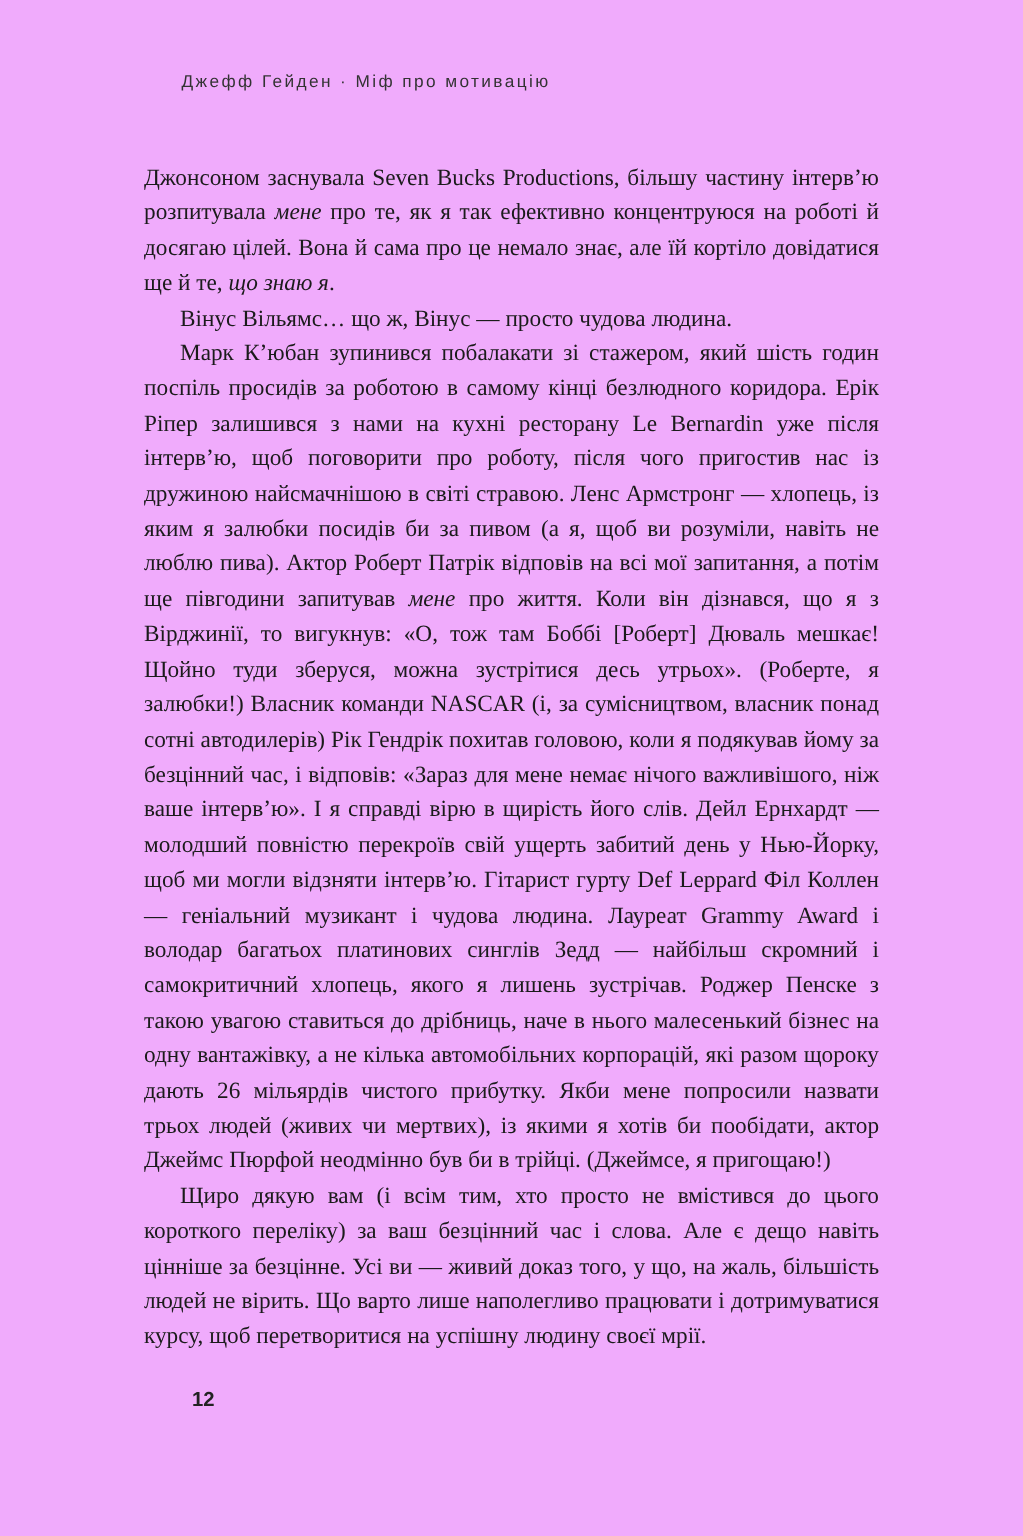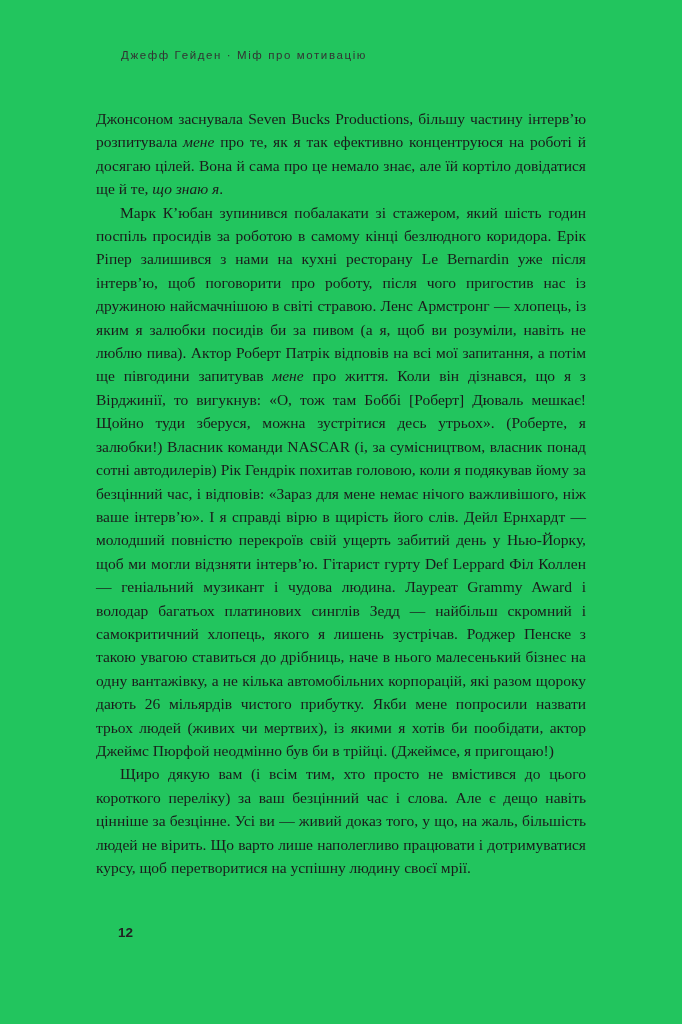--- a/index.html
+++ b/index.html
@@ -5,21 +5,21 @@
   html, body {
     margin: 0;
     padding: 0;
     background: #ffffff;
   }
   .page {
     position: relative;
     width: 682px;
     height: 1024px;
     margin: 0 auto;
-    background: #22c55e;
+    background: #f0abfc;
     overflow: hidden;
   }
   .running-header {
     position: absolute;
     top: 49px;
     left: 121px;
     font-family: "Liberation Sans", sans-serif;
     font-size: 11.5px;
     letter-spacing: 1.6px;
     color: #333333;
@@ -42,39 +42,40 @@
     padding: 0;
   }
   .para.indent {
     text-indent: 24px;
   }
   .em {
     font-style: italic;
   }
   .folio {
     position: absolute;
-    left: 118px;
+    left: 128px;
     top: 925px;
     font-family: "Liberation Sans", sans-serif;
     font-weight: 700;
     font-size: 13.5px;
     color: #222222;
   }
 </style>
 </head>
 <body>
 
 <div class="page">
 
   <div class="running-header">
     <span>Джефф Гейден  ·  Міф про мотивацію</span>
   </div>
 
   <div class="body-text" id="body-text" style="color: rgb(27, 27, 27);">
       <p class="para"><span class="">Джонсоном заснувала Seven Bucks Productions, більшу частину інтерв’ю розпитувала </span><span class="em">мене</span><span class=""> про те, як я так ефективно концентруюся на роботі й досягаю цілей. Вона й сама про це немало знає, але їй кортіло довідатися ще й те, </span><span class="em">що знаю я</span><span class="">.</span></p>
+      <p class="para indent"><span class="">Вінус Вільямс… що ж, Вінус — просто чудова людина.</span></p>
       <p class="para indent"><span class="">Марк К’юбан зупинився побалакати зі стажером, який шість годин поспіль просидів за роботою в самому кінці безлюдного коридора. Ерік Ріпер залишився з нами на кухні ресторану Le Bernardin уже після інтерв’ю, щоб поговорити про роботу, після чого пригостив нас із дружиною найсмачнішою в світі стравою. Ленс Армстронг — хлопець, із яким я залюбки посидів би за пивом (а я, щоб ви розуміли, навіть не люблю пива). Актор Роберт Патрік відповів на всі мої запитання, а потім ще півгодини запитував </span><span class="em">мене</span><span class=""> про життя. Коли він дізнався, що я з Вірджинії, то вигукнув: «О, тож там Боббі [Роберт] Дюваль мешкає! Щойно туди зберуся, можна зустрітися десь утрьох». (Роберте, я залюбки!) Власник команди NASCAR (і, за сумісництвом, власник понад сотні автодилерів) Рік Гендрік похитав головою, коли я подякував йому за безцінний час, і відповів: «Зараз для мене немає нічого важливішого, ніж ваше інтерв’ю». І я справді вірю в щирість його слів. Дейл Ернхардт — молодший повністю перекроїв свій ущерть забитий день у Нью-Йорку, щоб ми могли відзняти інтерв’ю. Гітарист гурту Def Leppard Філ Коллен — геніальний музикант і чудова людина. Лауреат Grammy Award і володар багатьох платинових синглів Зедд — найбільш скромний і самокритичний хлопець, якого я лишень зустрічав. Роджер Пенске з такою увагою ставиться до дрібниць, наче в нього малесенький бізнес на одну вантажівку, а не кілька автомобільних корпорацій, які разом щороку дають 26 мільярдів чистого прибутку. Якби мене попросили назвати трьох людей (живих чи мертвих), із якими я хотів би пообідати, актор Джеймс Пюрфой неодмінно був би в трійці. (Джеймсе, я пригощаю!)</span></p>
       <p class="para indent"><span class="">Щиро дякую вам (і всім тим, хто просто не вмістився до цього короткого переліку) за ваш безцінний час і слова. Але є дещо навіть цінніше за безцінне. Усі ви — живий доказ того, у що, на жаль, більшість людей не вірить. Що варто лише наполегливо працювати і дотримуватися курсу, щоб перетворитися на успішну людину своєї мрії.</span></p>
     </div>
 
   <div class="folio">
     <span>12</span>
   </div>
 
 </div>
 

